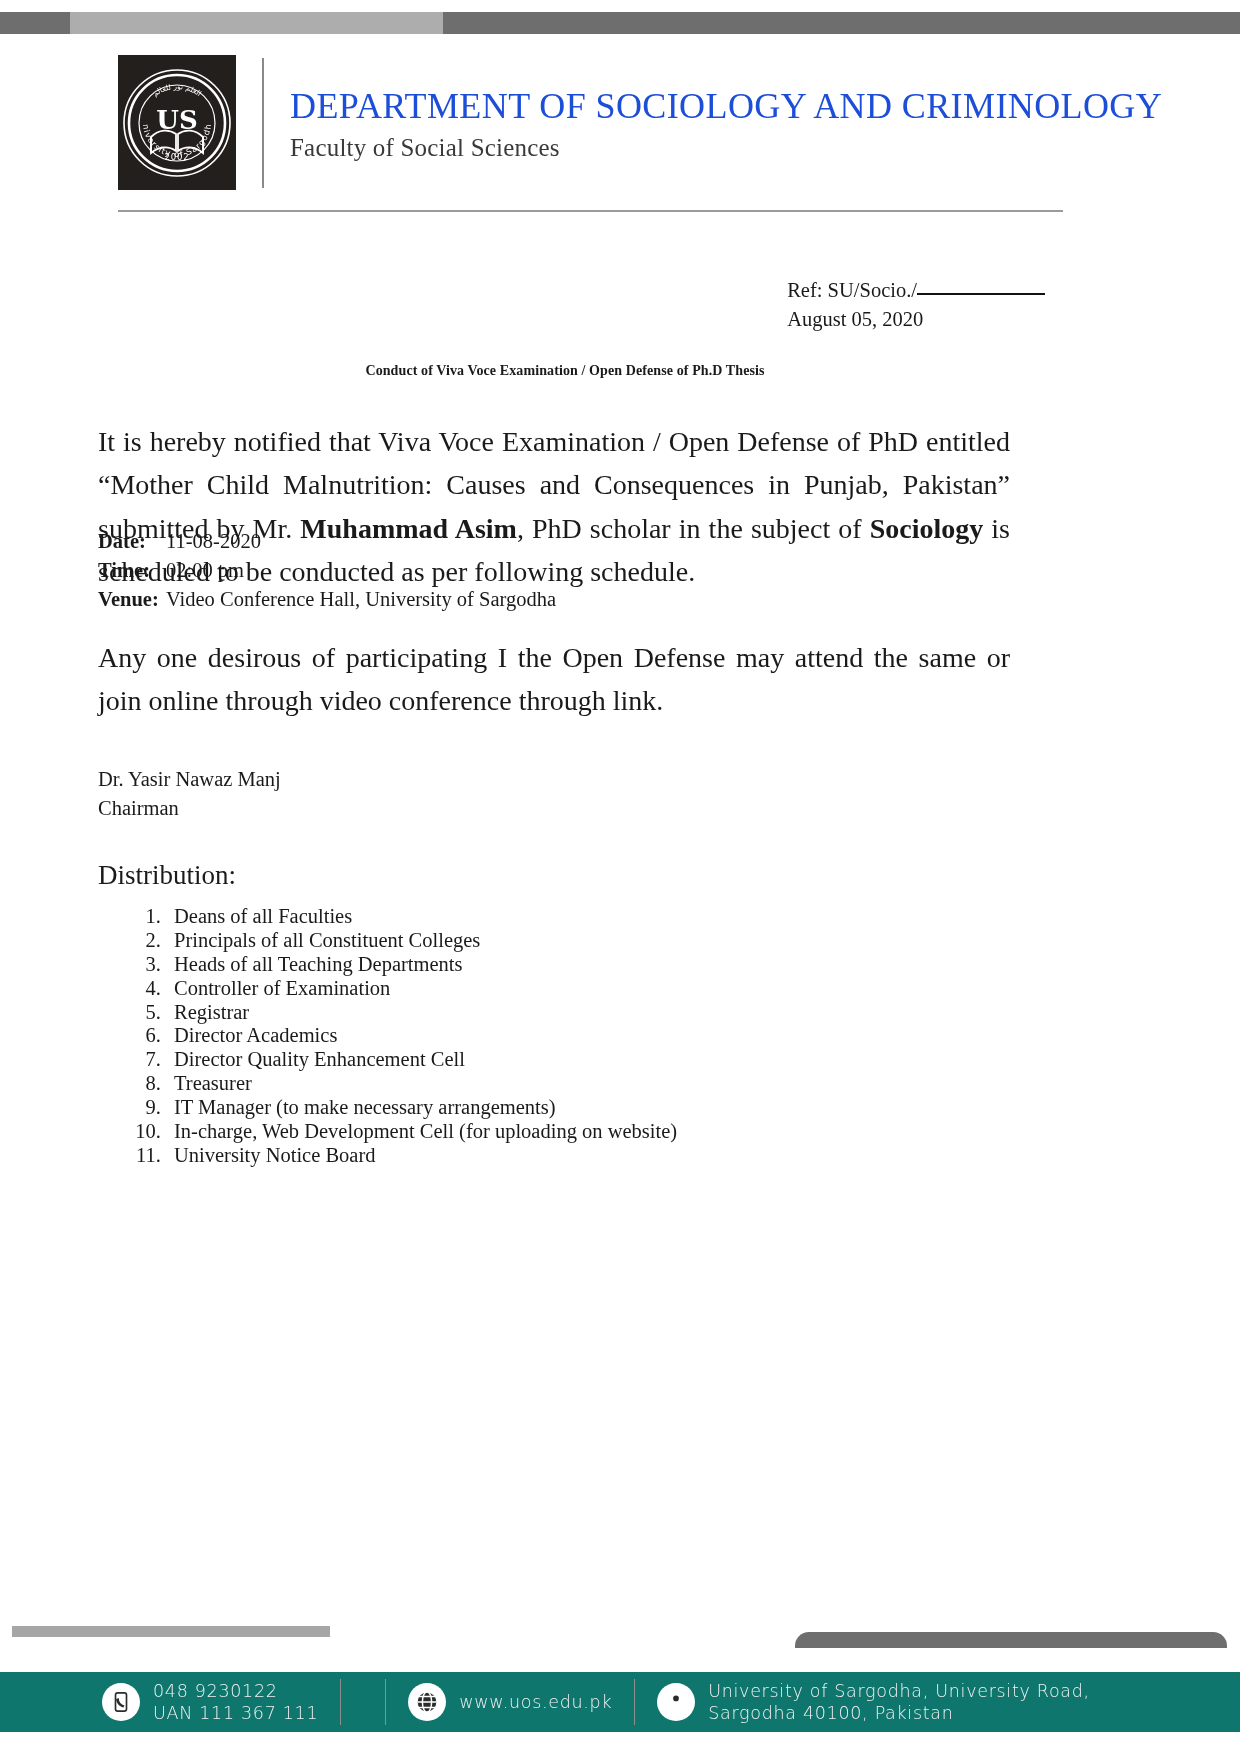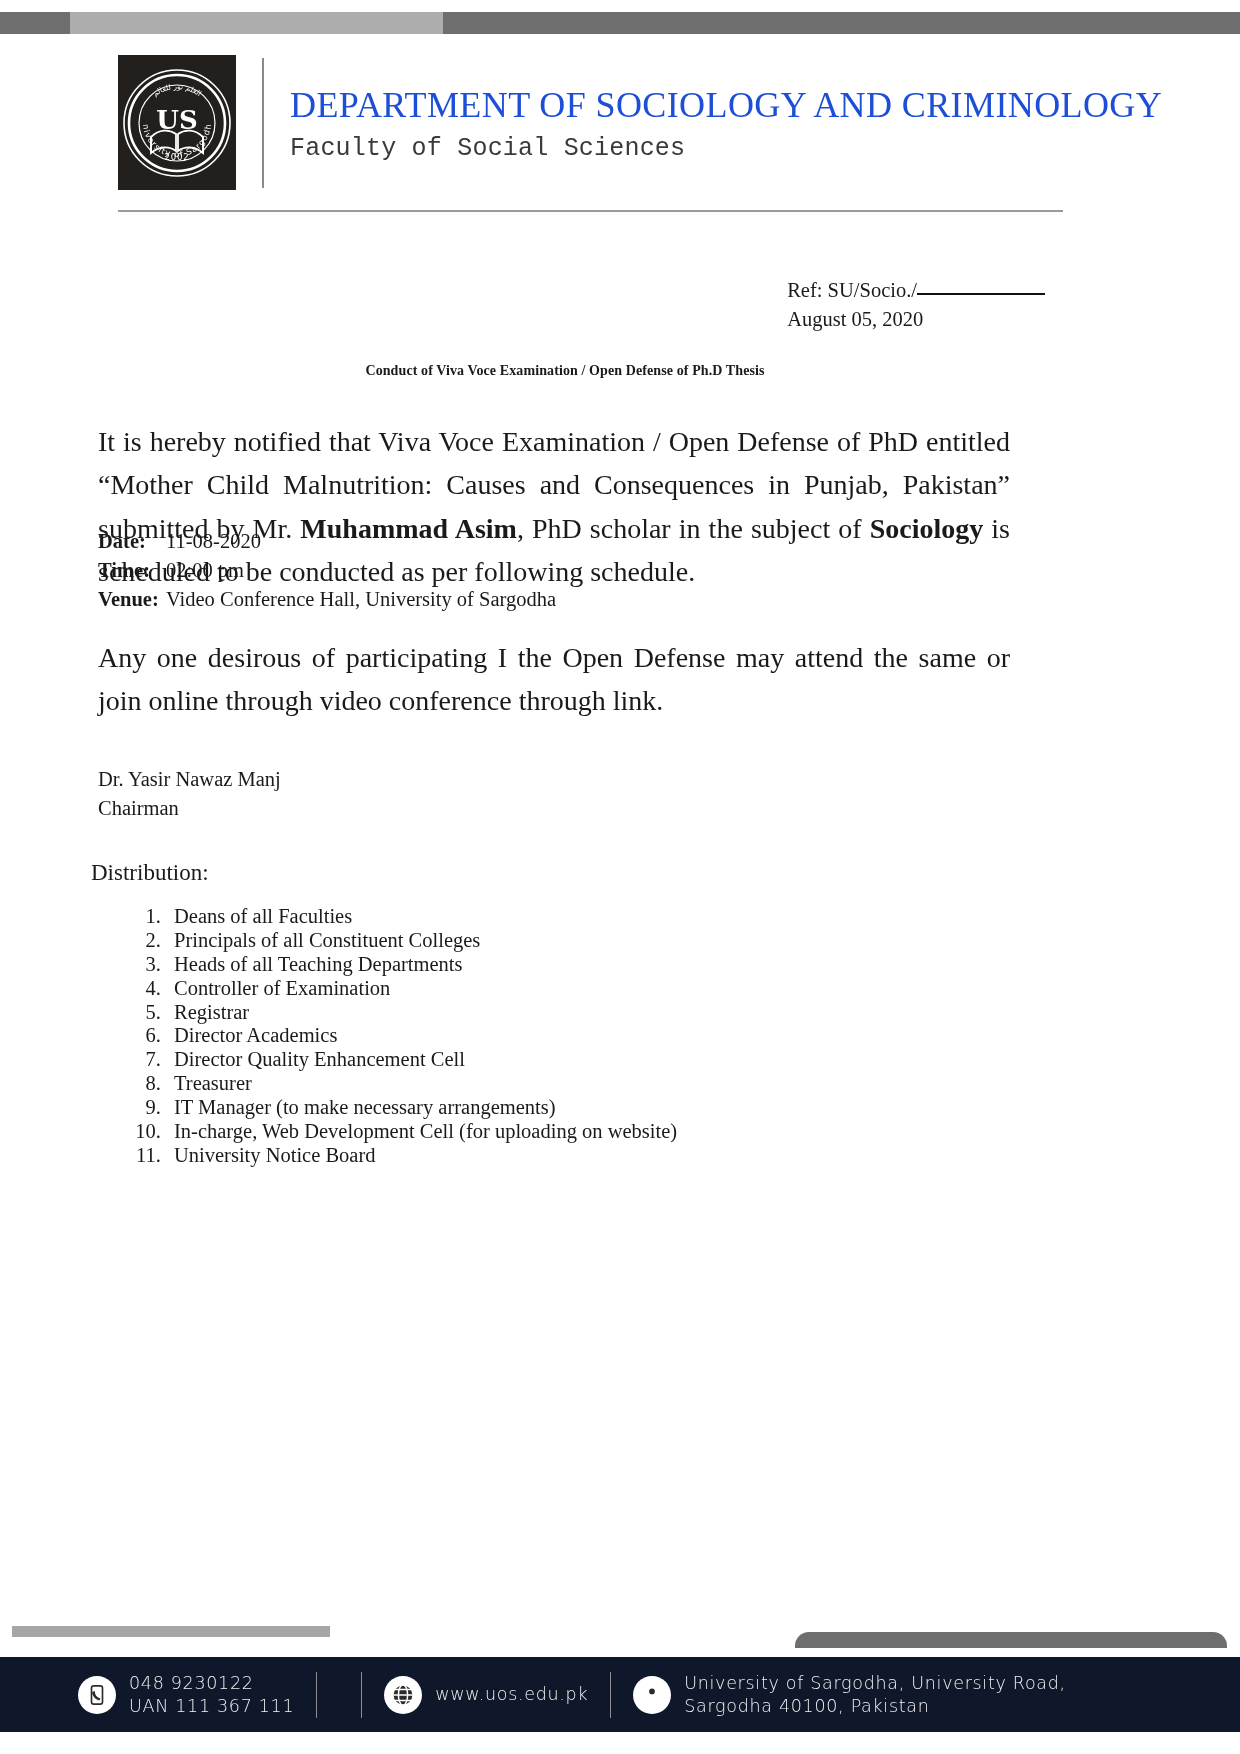--- a/index.html
+++ b/index.html
@@ -52,21 +52,21 @@
   .dept-title {
     font-family: "Liberation Serif", "DejaVu Serif", serif;
     font-size: 36px;
     letter-spacing: 0.4px;
     color: #1d4ed8;
     line-height: 1.08;
     white-space: nowrap;
     font-weight: 400;
   }
   .faculty-sub {
-    font-family: Liberation Mono, monospace;
+    font-family: Liberation Serif, serif;
     font-size: 25px;
     font-weight: 300;
     color: #3a3a3a;
     margin-top: 9px;
     letter-spacing: 0.2px;
   }
 
   .head-rule {
     position: absolute;
     top: 210px; left: 118px;
@@ -132,22 +132,22 @@
   .signature {
     position: absolute;
     top: 765px; left: 98px;
     font-size: 20.5px;
     line-height: 1.42;
   }
 
   
   .dist-heading {
     position: absolute;
-    top: 860px; left: 91px;
-    font-size: 23px;
+    top: 860px; left: 98px;
+    font-size: 27px;
     text-align: center;
   }
   .dist-list {
     position: absolute;
     top: 905px; left: 98px;
     margin: 0;
     padding-left: 68px;
     font-size: 20.5px;
     line-height: 1.165;
   }
@@ -165,25 +165,25 @@
     left: 795px; bottom: 106px;
     width: 432px; height: 16px;
     background: #6e6e6e;
     border-top-left-radius: 14px;
     border-top-right-radius: 14px;
   }
   .footer {
     position: absolute;
     left: 0; bottom: 22px;
     width: 1240px;
-    height: 75px;
-    background: #0f172a;
+    height: 60px;
+    background: #0f766e;
     display: flex;
     align-items: center;
-    padding-left: 78px;
+    padding-left: 102px;
     color: #f2f2f2;
   }
   .foot-item {
     display: flex;
     align-items: center;
   }
   .foot-icon {
     width: 38px; height: 38px;
     background: #ffffff;
     border-radius: 50%;

